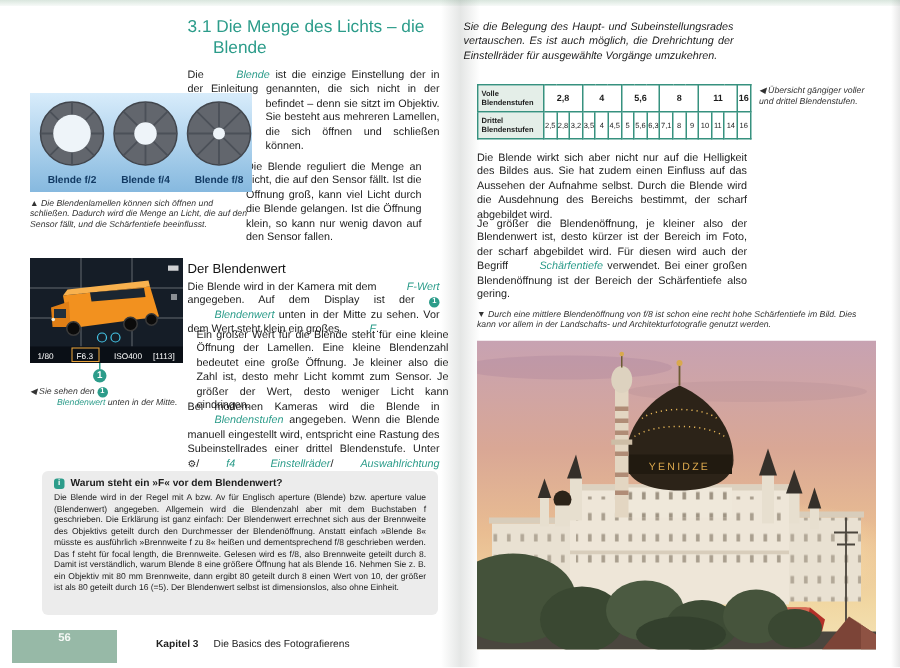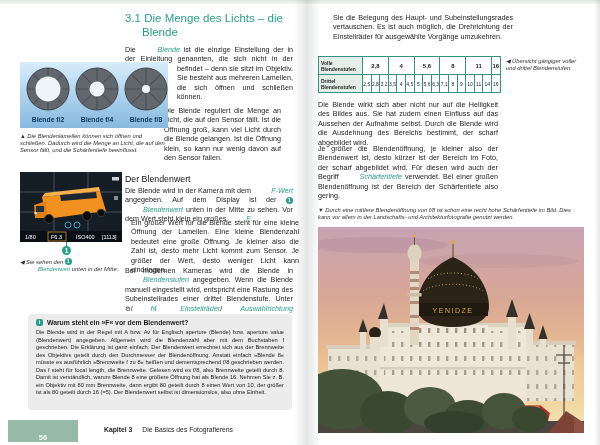--- a/index.html
+++ b/index.html
@@ -32,21 +32,21 @@
   
   .infobox{left:28px;top:314px;width:264px;height:96px;background:#ececec;
      border-radius:4px;padding:5px 8px;box-sizing:border-box;}
   .infobox-title{font-size:6.8px;font-weight:bold;margin-bottom:3px;display:flex;align-items:center;gap:4px;}
   .info-icon{display:inline-block;width:7px;height:7px;background:#2c9c8a;border-radius:2px;
      color:#fff;font-size:5.5px;line-height:7px;text-align:center;font-weight:bold;flex:0 0 auto;}
   .infobox-body{font-size:5.7px;line-height:7.5px;text-align:justify;color:#222;}
 
   
   .footer-box{left:8px;top:420px;width:70px;height:22px;background:#97b9a7;
-     color:#f4f8f5;font-size:7.5px;font-weight:bold;display:flex;align-items:flex-end;justify-content:center;}
+     color:#f4f8f5;font-size:7.5px;font-weight:bold;display:flex;align-items:flex-start;justify-content:center;}
   .footer-txt{left:104px;top:426px;font-size:6.8px;color:#222;}
   .bold-sp{font-weight:bold;margin-right:10px;}
 
   
   table.ftable{border-collapse:collapse;table-layout:fixed;width:181px;}
   table.ftable td,table.ftable th{border:1px solid #37917f;padding:0;overflow:hidden;}
   table.ftable th{width:44px;background:#e4eee8;font-size:5px;line-height:6px;
      text-align:left;padding:2px 2px;font-weight:bold;color:#1c1c1c;}
   td.full-cell{font-size:6px;font-weight:bold;text-align:center;height:17px;background:#fff;}
   td.third-cell{font-size:5px;text-align:center;height:17px;background:#fff;}
@@ -154,21 +154,21 @@
   <div class="abs footer-box">
     <span>56</span>
   </div>
   <div class="abs footer-txt">
     <span class="bold-sp">Kapitel 3</span><span>Die Basics des Fotografierens</span>
   </div>
 </div>
 
 <div>
 
-  <div class="abs body-txt" style="left:333px;top:13px;width:180px;">Sie die Belegung des Haupt- und Subeinstellungsrades vertauschen. Es ist auch möglich, die Drehrichtung der Einstellräder für ausgewählte Vorgänge umzukehren.</div>
+  <div class="abs body-txt" style="left:309px;top:13px;width:180px;font-style:italic;">Sie die Belegung des Haupt- und Subeinstellungsrades vertauschen. Es ist auch möglich, die Drehrichtung der Einstellräder für ausgewählte Vorgänge umzukehren.</div>
 
   <div class="abs" style="left:318px;top:56px;">
     <table class="ftable">
       <colgroup>
         <col style="width:44px;">
         <col span="16" style="width:8.6px;">
       </colgroup>
       <tbody>
           <tr>
         <th>Volle Blendenstufen</th>

